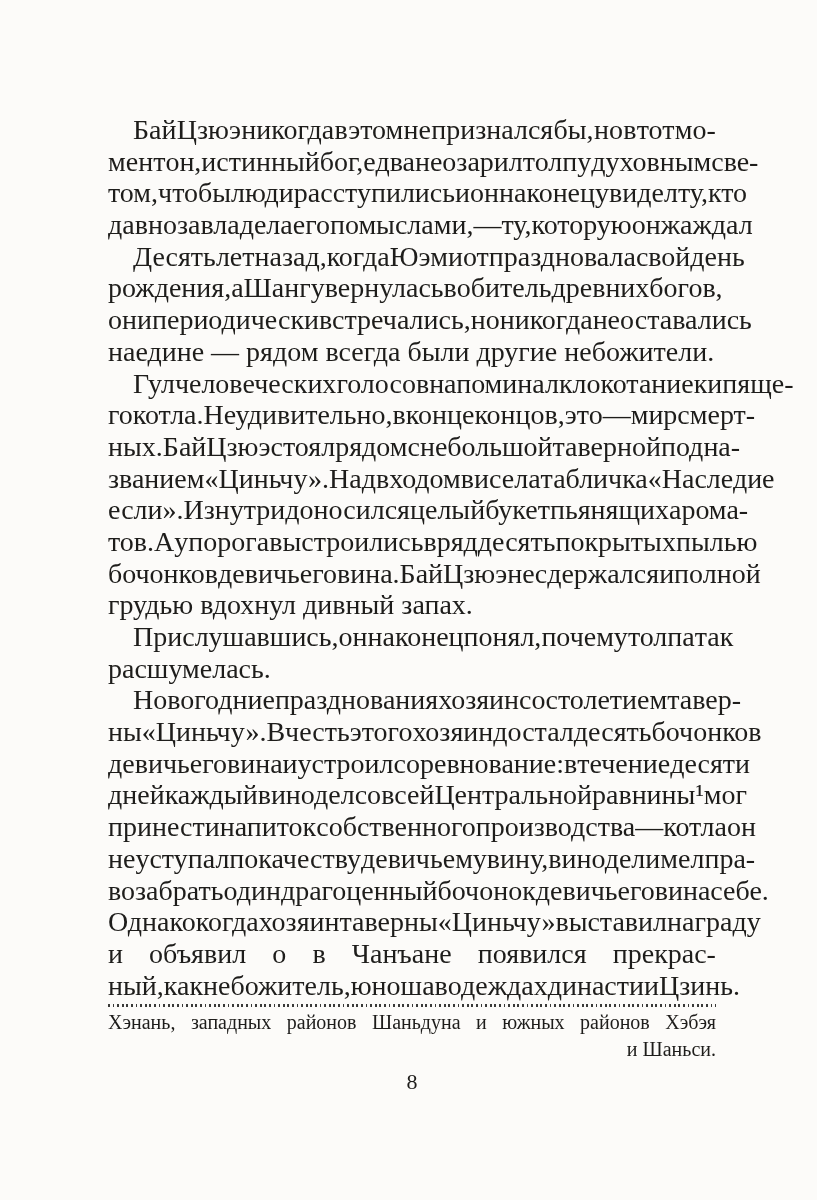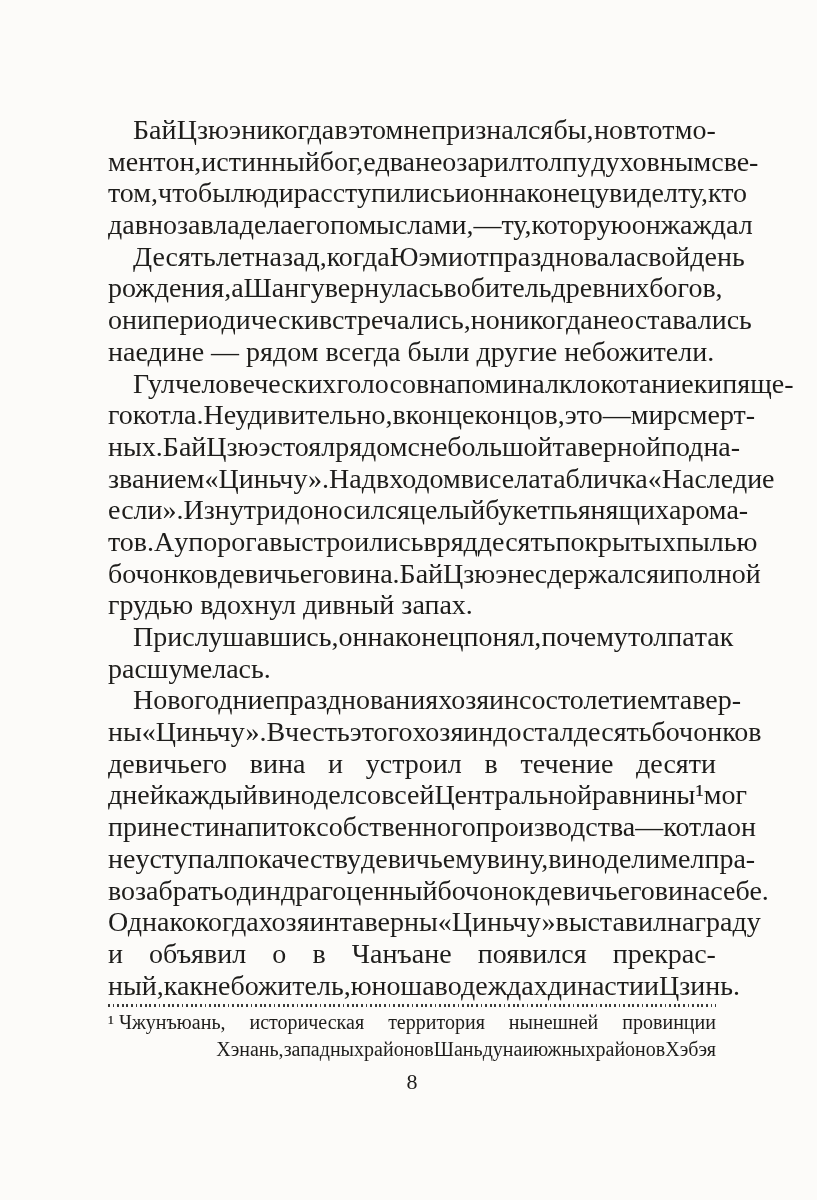--- a/index.html
+++ b/index.html
@@ -88,33 +88,33 @@
         <div class="line"><span>бочонков</span><span>девичьего</span><span>вина.</span><span>Бай</span><span>Цзюэ</span><span>не</span><span>сдержался</span><span>и</span><span>полной</span></div>
         <div class="line last"><span>грудью вдохнул дивный запах.</span></div>
       </div>
     <div class="paragraph">
         <div class="line"><span>Прислушавшись,</span><span>он</span><span>наконец</span><span>понял,</span><span>почему</span><span>толпа</span><span>так</span></div>
         <div class="line last"><span>расшумелась.</span></div>
       </div>
     <div class="paragraph">
         <div class="line"><span>Новогодние</span><span>празднования</span><span>хозяин</span><span>со</span><span>столетием</span><span>тавер-</span></div>
         <div class="line"><span>ны</span><span>«Циньчу».</span><span>В</span><span>честь</span><span>этого</span><span>хозяин</span><span>достал</span><span>десять</span><span>бочонков</span></div>
-        <div class="line"><span>девичьего</span><span>вина</span><span>и</span><span>устроил</span><span>в</span><span>течение</span><span>десяти</span></div>
+        <div class="line"><span>девичьего</span><span>вина</span><span>и</span><span>устроил</span><span>соревнование:</span><span>в</span><span>течение</span><span>десяти</span></div>
         <div class="line"><span>дней</span><span>каждый</span><span>винодел</span><span>со</span><span>всей</span><span>Центральной</span><span>равнины¹</span><span>мог</span></div>
         <div class="line"><span>принести</span><span>напиток</span><span>собственного</span><span>производства</span><span>—</span><span>котла</span><span>он</span></div>
         <div class="line"><span>не</span><span>уступал</span><span>по</span><span>качеству</span><span>девичьему</span><span>вину,</span><span>винодел</span><span>имел</span><span>пра-</span></div>
         <div class="line"><span>во</span><span>забрать</span><span>один</span><span>драгоценный</span><span>бочонок</span><span>девичьего</span><span>вина</span><span>себе.</span></div>
         <div class="line"><span>Однако</span><span>когда</span><span>хозяин</span><span>таверны</span><span>«Циньчу»</span><span>выставил</span><span>награду</span></div>
         <div class="line"><span>и</span><span>объявил</span><span>о</span><span>в</span><span>Чанъане</span><span>появился</span><span>прекрас-</span></div>
         <div class="line"><span>ный,</span><span>как</span><span>небожитель,</span><span>юноша</span><span>в</span><span>одеждах</span><span>династии</span><span>Цзинь.</span></div>
       </div>
 
     <div class="footnote-rule"></div>
 
     <div class="footnote">
-        <div class="line"><span>¹&nbsp;Чжунъюань,</span><span>историческая</span><span>территория</span><span>нынешней</span><span>провинции</span></div>
         <div class="line"><span>Хэнань,</span><span>западных</span><span>районов</span><span>Шаньдуна</span><span>и</span><span>южных</span><span>районов</span><span>Хэбэя</span></div>
+        <div class="line last"><span>и Шаньси.</span></div>
       </div>
 
     <div class="page-number">8</div>
 
   </div>
 </div>
 
 </body></html>

